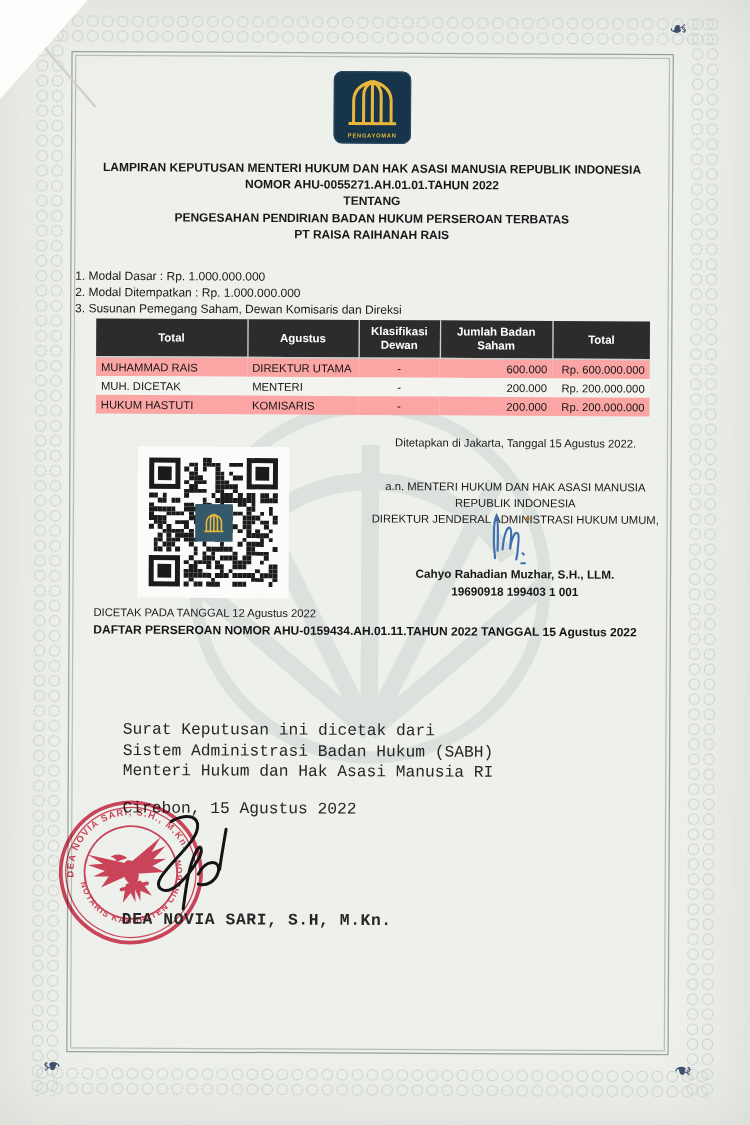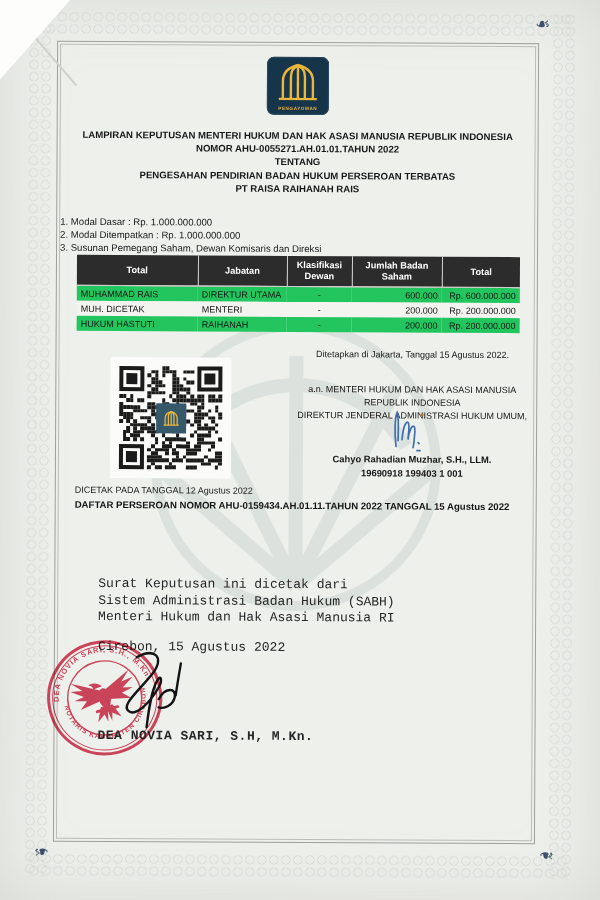--- a/index.html
+++ b/index.html
@@ -32,21 +32,21 @@
   .titles{position:absolute;left:60px;top:133px;width:480px;text-align:center;color:#181818;}
   .titles div{font-weight:bold;font-size:9.6px;line-height:13.2px;}
   
   .capital{position:absolute;left:63px;top:220px;font-size:9.6px;line-height:13px;color:#181818;}
   
   table.shares{position:absolute;left:80px;top:260px;width:443px;border-collapse:collapse;table-layout:fixed;font-size:9px;color:#151515;}
   table.shares th{background:#2c2c2c;color:#fff;font-weight:bold;text-align:center;vertical-align:middle;
                   padding:3px 2px;height:24px;border-right:1px solid #cfd0cc;border-bottom:1px solid #cfd0cc;line-height:11px;font-size:9.2px;}
   table.shares th:last-child{border-right:none;}
   table.shares td{padding:2px 4px;height:11px;}
-  table.shares tr.odd td{background:#22c55e;}
+  table.shares tr.odd td{background:#fca5a5;}
   table.shares tr.even td{background:#f3f4ef;}
   .col-nama{width:121px;} .col-jab{width:89px;} .col-klas{width:65px;} .col-jml{width:90px;} .col-tot{width:78px;}
   td.c{text-align:center;} td.r{text-align:right;}
   
   .decree{position:absolute;left:285px;top:353px;width:262px;text-align:center;color:#181818;font-size:9px;}
   .decree .pd{margin-bottom:24px;}
   .decree .an{line-height:12.8px;}
   .sig-blue{position:absolute;left:388px;top:410px;z-index:2;}
   .official{position:absolute;left:285px;top:456px;width:262px;text-align:center;font-weight:bold;font-size:9.4px;line-height:14px;color:#161616;}
   
@@ -131,21 +131,21 @@
       <colgroup>
           <col class="col-nama">
           <col class="col-jab">
           <col class="col-klas">
           <col class="col-jml">
           <col class="col-tot">
         </colgroup>
       <thead>
         <tr>
           <th>Total</th>
-          <th>Jabatan</th>
+          <th>Agustus</th>
           <th>Klasifikasi Dewan</th>
           <th>Jumlah Badan Saham</th>
           <th>Total</th>
         </tr>
       </thead>
       <tbody>
         <tr class="odd">
           <td>MUHAMMAD RAIS</td>
           <td>DIREKTUR UTAMA</td>
           <td class="c">-</td>
@@ -154,21 +154,21 @@
         </tr>
         <tr class="even">
           <td>MUH. DICETAK</td>
           <td>MENTERI</td>
           <td class="c">-</td>
           <td class="r">200.000</td>
           <td class="r">Rp. 200.000.000</td>
         </tr>
         <tr class="odd">
           <td>HUKUM HASTUTI</td>
-          <td>RAIHANAH</td>
+          <td>KOMISARIS</td>
           <td class="c">-</td>
           <td class="r">200.000</td>
           <td class="r">Rp. 200.000.000</td>
         </tr>
       </tbody>
     </table>
 
     <div class="decree">
       <div class="pd">Ditetapkan di Jakarta, Tanggal 15 Agustus 2022.</div>
       <div class="an">a.n. MENTERI HUKUM DAN HAK ASASI MANUSIA</div>

